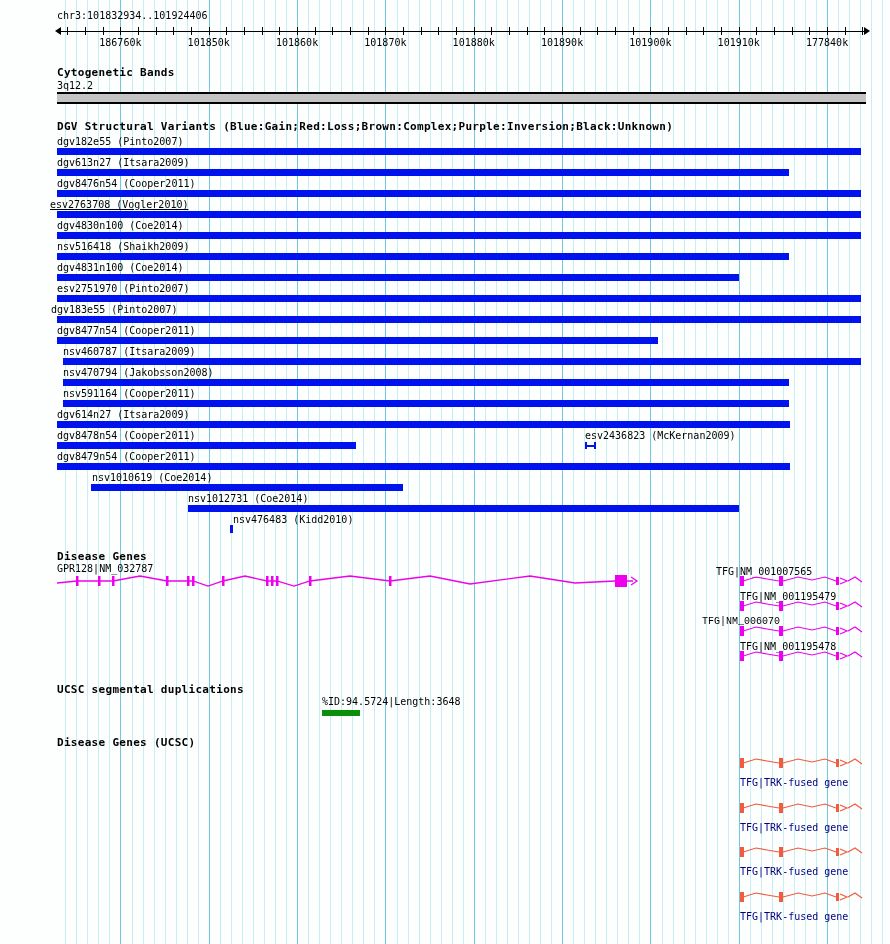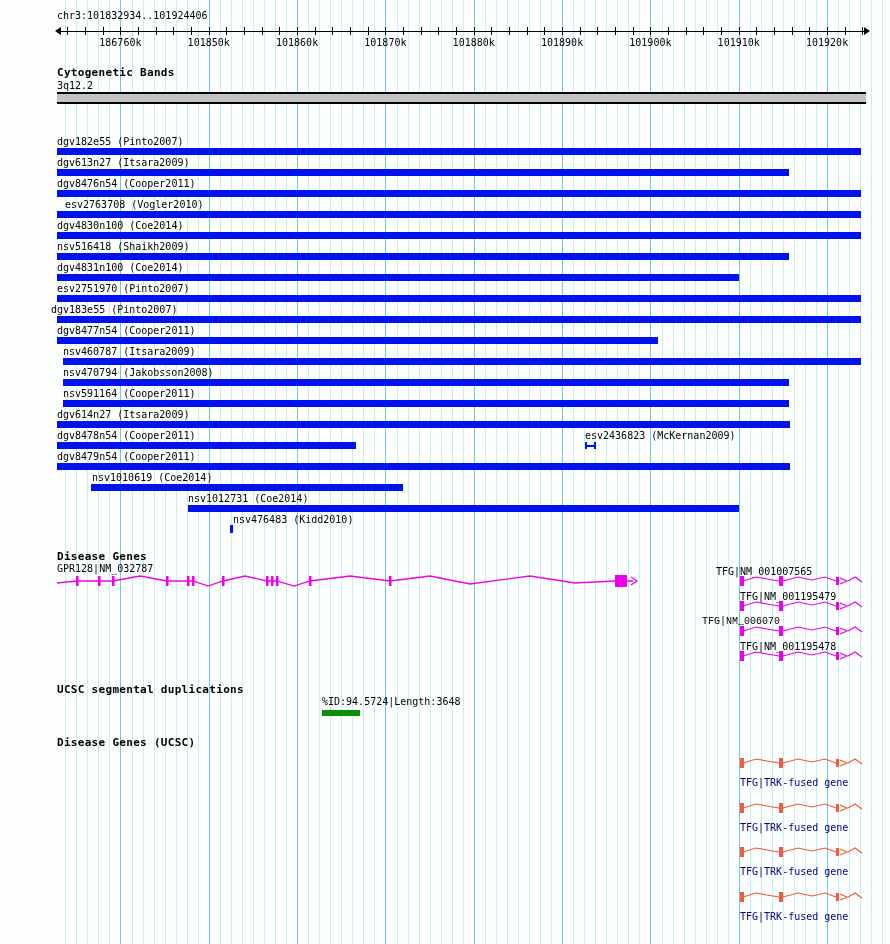--- a/index.html
+++ b/index.html
@@ -158,34 +158,35 @@
         <div class="tick" style="left: 685.7px;"></div>
         <div class="tick" style="left: 703.4px;"></div>
         <div class="tick" style="left: 721.1px;"></div>
         <div class="tick" style="left: 738.7px;"></div>
         <div class="ticklabel" style="left: 738.7px;">101910k</div>
         <div class="tick" style="left: 756.4px;"></div>
         <div class="tick" style="left: 774.1px;"></div>
         <div class="tick" style="left: 791.7px;"></div>
         <div class="tick" style="left: 809.4px;"></div>
         <div class="tick" style="left: 827.1px;"></div>
-        <div class="ticklabel" style="left: 827.1px;">101920k</div>
+        <div class="ticklabel" style="left: 827.1px;">177840k</div>
         <div class="tick" style="left: 844.7px;"></div>
         <div class="tick" style="left: 862.4px;"></div>
       </div>
   </div>
 
+  <div class="hdr" style="left:57px;top:121px;">DGV Structural Variants (Blue:Gain;Red:Loss;Brown:Complex;Purple:Inversion;Black:Unknown)</div>
   <div id="dgv-rows">
       <div class="mono" style="left: 57px; top: 136px;">dgv182e55 (Pinto2007)</div>
       <div class="bar" style="left: 57px; top: 148px; width: 804px; background: rgb(0, 19, 238);"></div>
       <div class="mono" style="left: 57px; top: 157px;">dgv613n27 (Itsara2009)</div>
       <div class="bar" style="left: 57px; top: 169px; width: 732px; background: rgb(0, 19, 238);"></div>
       <div class="mono" style="left: 57px; top: 178px;">dgv8476n54 (Cooper2011)</div>
       <div class="bar" style="left: 57px; top: 190px; width: 804px; background: rgb(0, 19, 238);"></div>
-      <div class="mono" style="left: 65px; top: 199px;">esv2763708 (Vogler2010)</div>
+      <div class="mono" style="left: 50px; top: 199px; text-decoration: underline;">esv2763708 (Vogler2010)</div>
       <div class="bar" style="left: 57px; top: 211px; width: 804px; background: rgb(0, 19, 238);"></div>
       <div class="mono" style="left: 57px; top: 220px;">dgv4830n100 (Coe2014)</div>
       <div class="bar" style="left: 57px; top: 232px; width: 804px; background: rgb(0, 19, 238);"></div>
       <div class="mono" style="left: 57px; top: 241px;">nsv516418 (Shaikh2009)</div>
       <div class="bar" style="left: 57px; top: 253px; width: 732px; background: rgb(0, 19, 238);"></div>
       <div class="mono" style="left: 57px; top: 262px;">dgv4831n100 (Coe2014)</div>
       <div class="bar" style="left: 57px; top: 274px; width: 682px; background: rgb(0, 19, 238);"></div>
       <div class="mono" style="left: 57px; top: 283px;">esv2751970 (Pinto2007)</div>
       <div class="bar" style="left: 57px; top: 295px; width: 804px; background: rgb(0, 19, 238);"></div>
       <div class="mono" style="left: 51px; top: 304px;">dgv183e55 (Pinto2007)</div>

